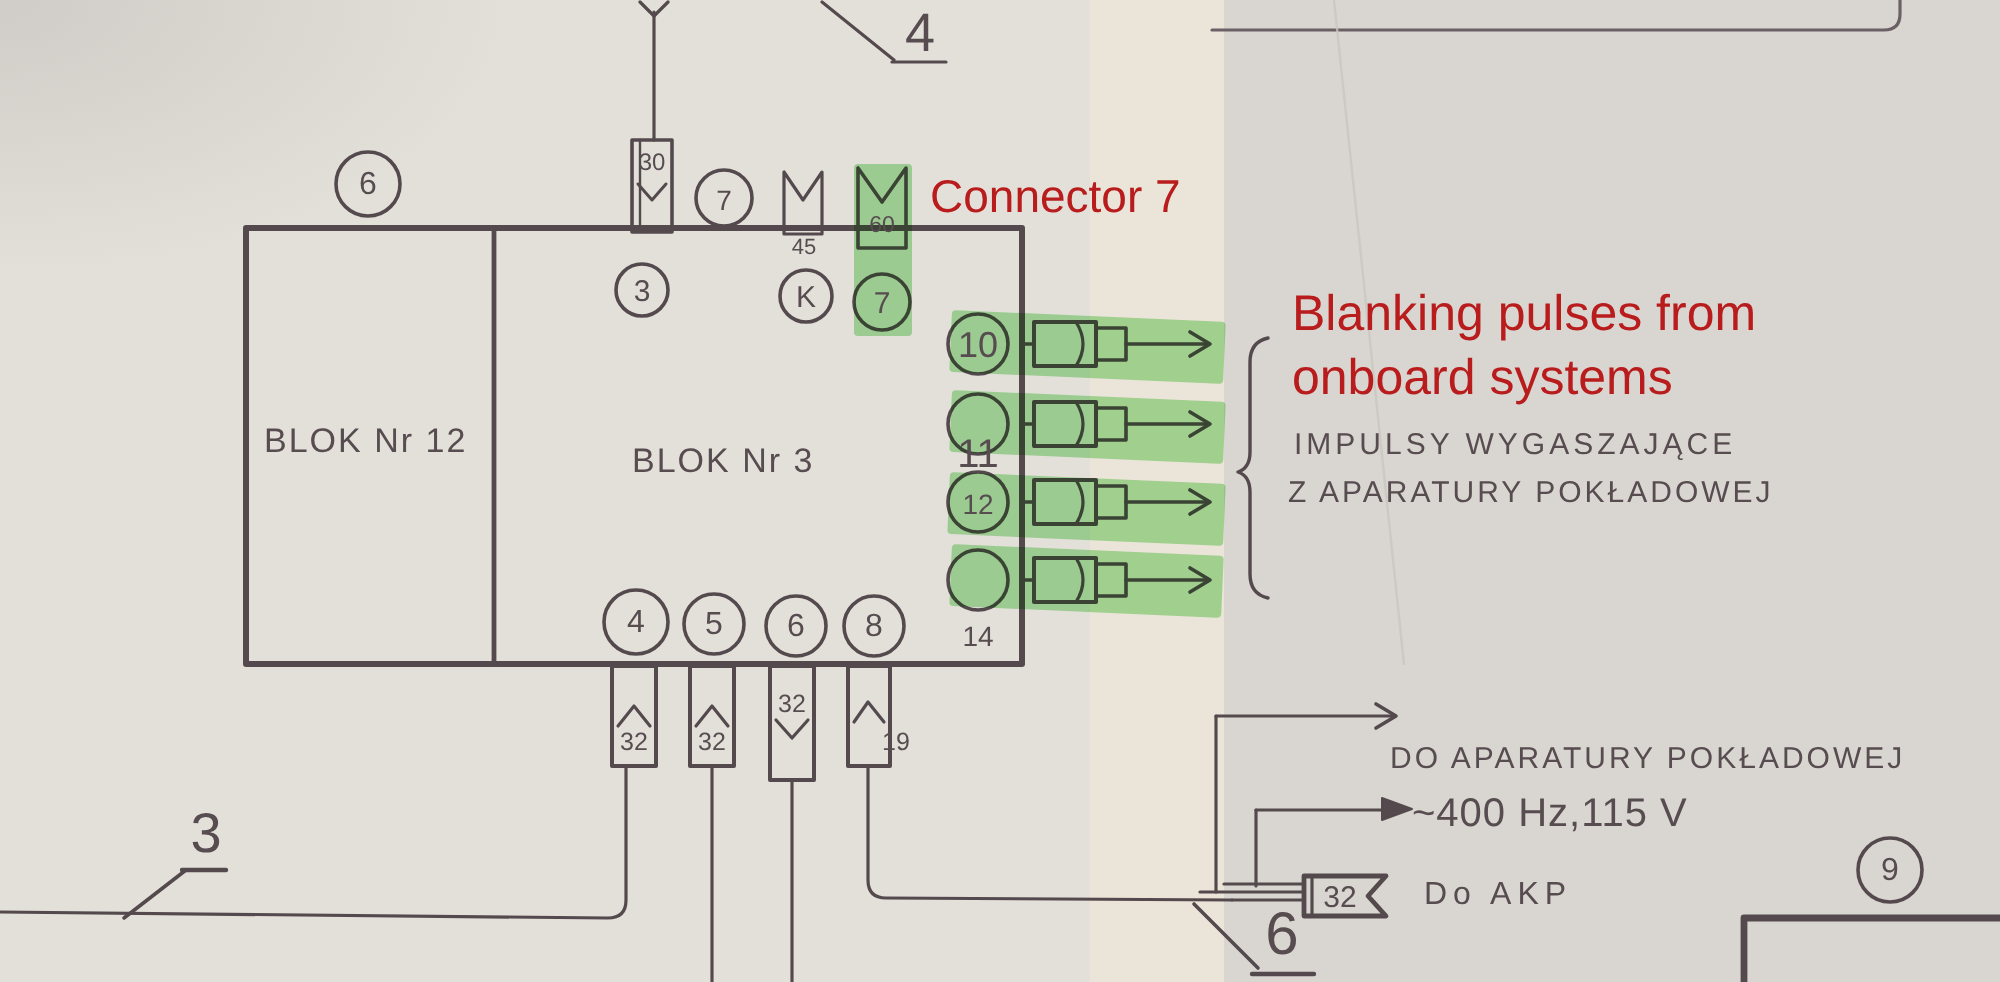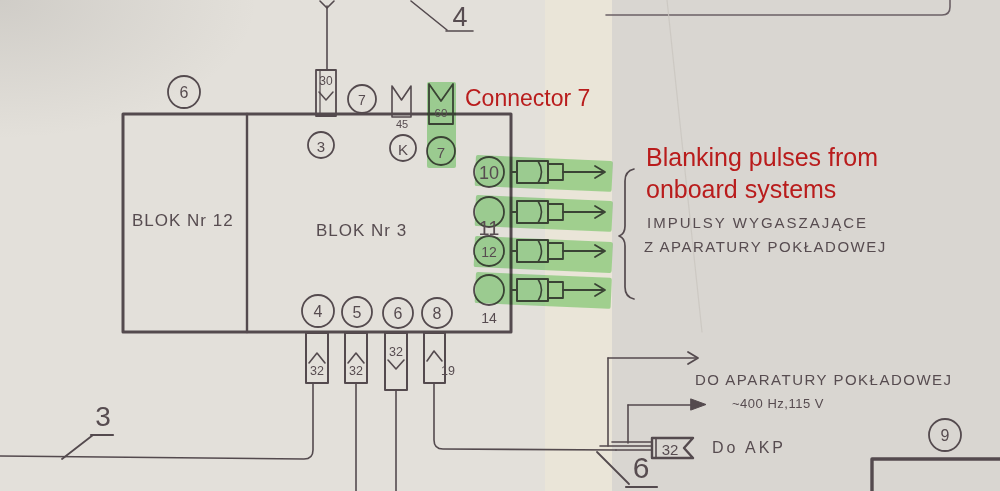--- a/index.html
+++ b/index.html
@@ -205,20 +205,20 @@
 
   <div class="num" style="left:460px;top:17px;font-size:27px;">4</div>
   <div class="num" style="left:103px;top:417px;font-size:28px;">3</div>
   <div class="num" style="left:641px;top:468px;font-size:30px;">6</div>
   <div class="num" style="left:184px;top:93px;font-size:16px;">6</div>
   <div class="num" style="left:945px;top:436px;font-size:16px;">9</div>
 
   <div class="lbl tech" style="left:647px;top:214px;">IMPULSY WYGASZAJĄCE</div>
   <div class="lbl tech" style="left:644px;top:238px;letter-spacing:1.5px;">Z APARATURY POKŁADOWEJ</div>
   <div class="lbl tech" style="left:695px;top:349px;letter-spacing:1.5px;margin-top:22px;">DO APARATURY POKŁADOWEJ</div>
-  <div class="lbl" style="left:732px;top:396px;font-size:13px;letter-spacing:0.5px;">~400 Hz,115 V</div>
+  <div class="lbl" style="left:706px;top:396px;font-size:20px;letter-spacing:0.5px;">~400 Hz,115 V</div>
   <div class="lbl" style="left:712px;top:439px;font-size:16px;letter-spacing:3px;">Do AKP</div>
 
   <div class="gtext" style="left:465px;top:85px;font-size:23px;">Connector 7</div>
   <div class="gtext" style="left:646px;top:175px;font-size:25px;">onboard systems</div>
   <div class="gtext" style="left:646px;top:143px;font-size:25px;">Blanking pulses from</div>
 
 </div>
 
 </body></html>

